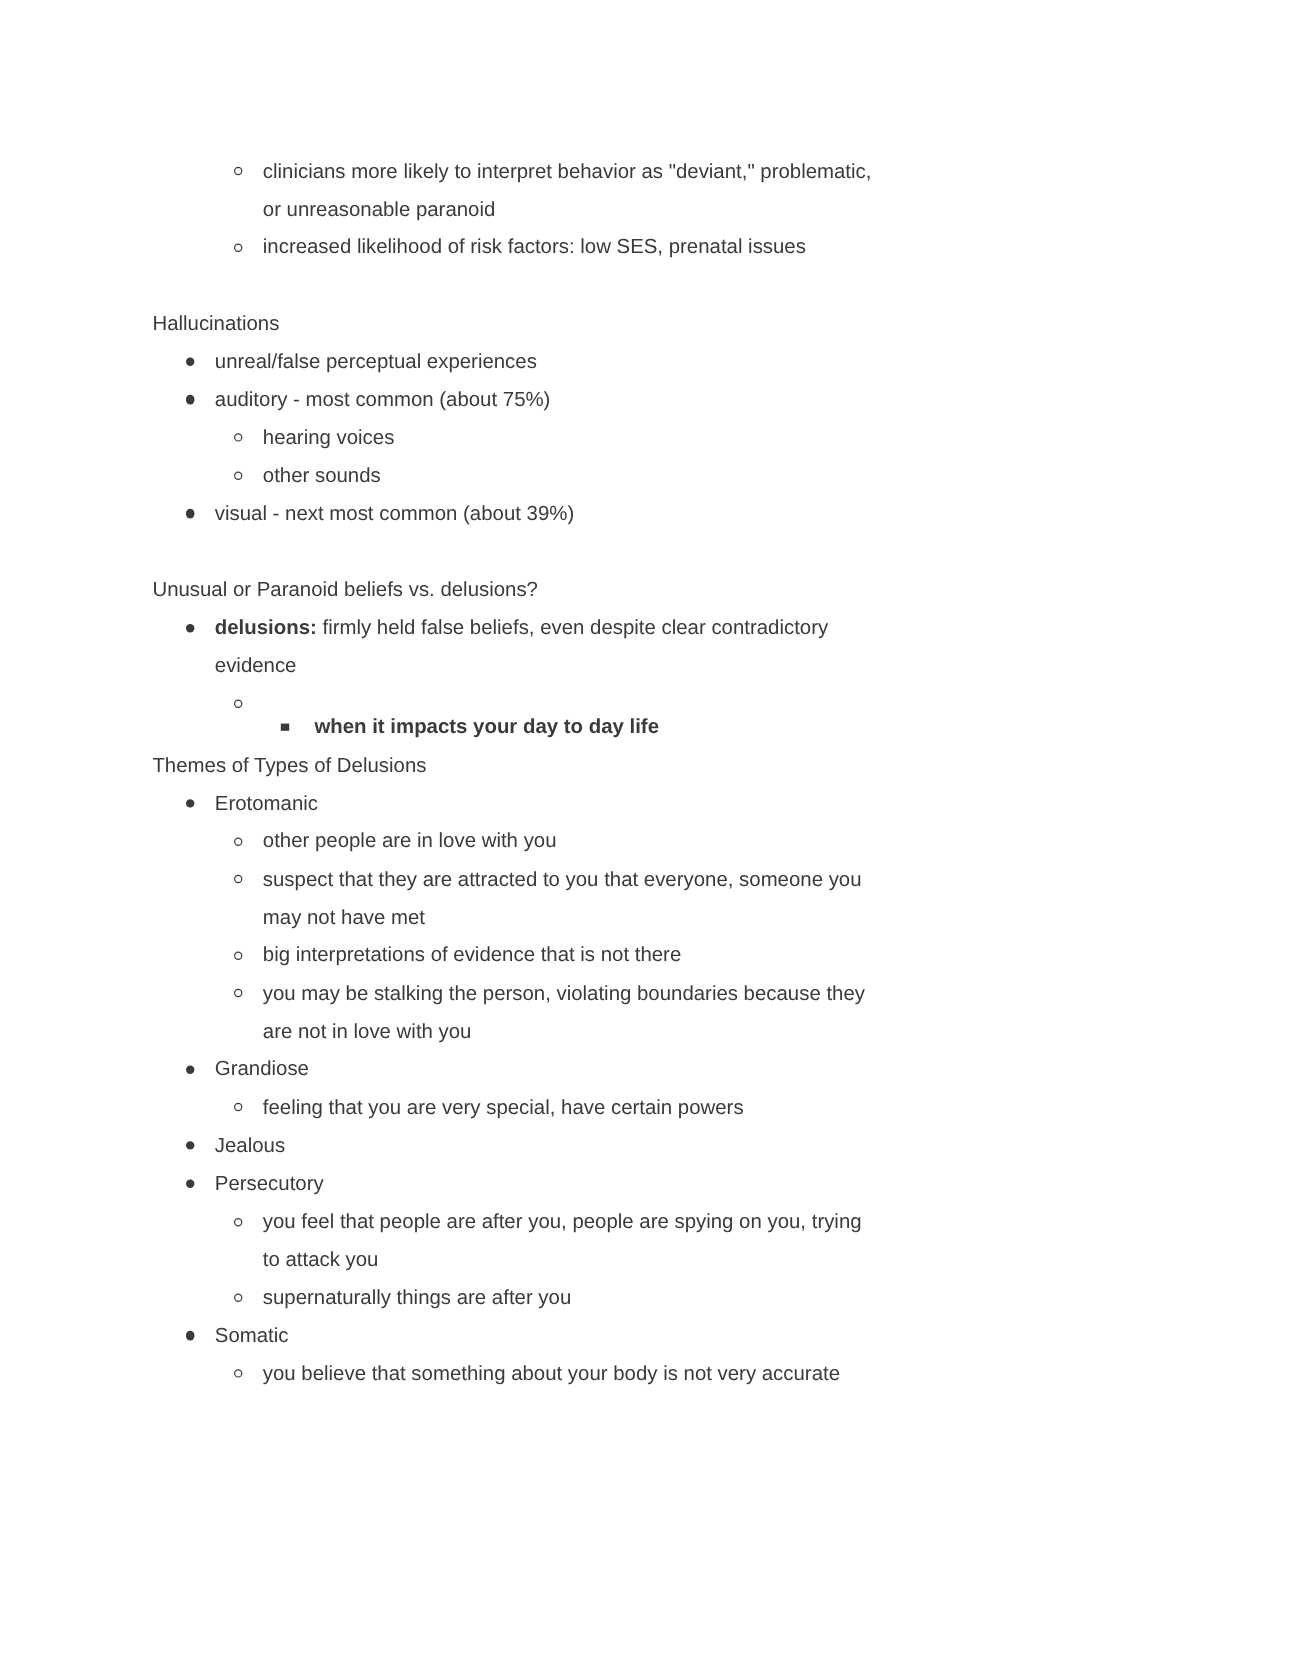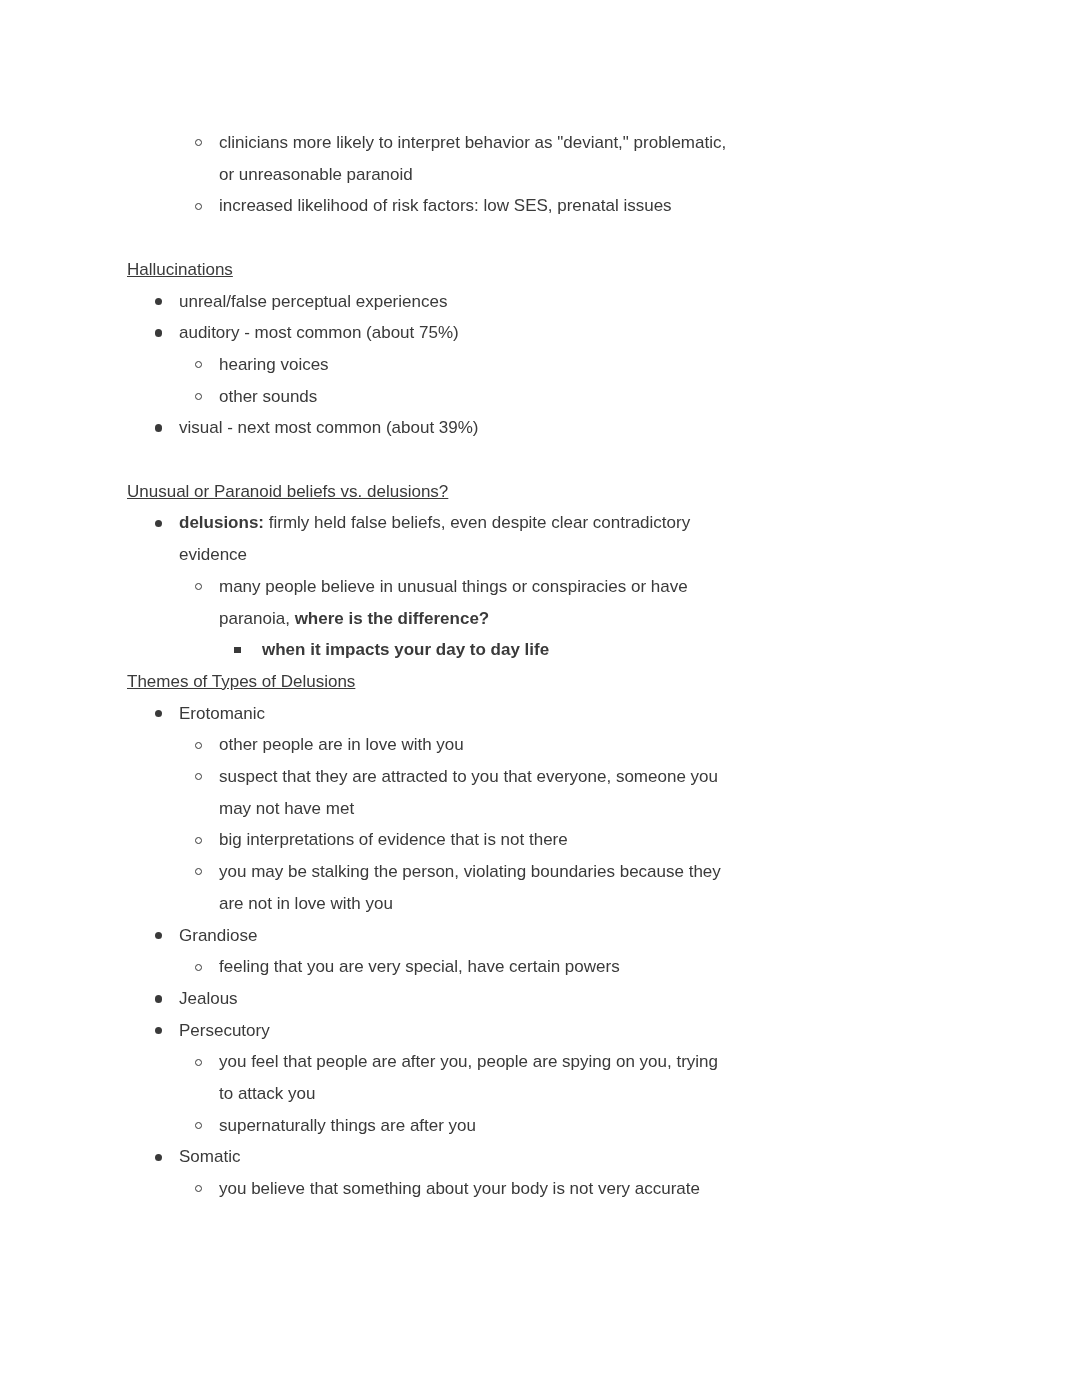--- a/index.html
+++ b/index.html
@@ -15,21 +15,20 @@
     padding: 127px 138px 0 127px;
     background: #ffffff;
     font-family: "Liberation Sans", sans-serif;
     font-size: 17px;
     line-height: 31.7px;
     color: #3a3a3a;
     overflow: hidden;
   }
   .para {
     font-weight: 400;
-    text-decoration: underline;
   }
   .blank {
     height: 31.7px;
   }
   .li {
     display: flex;
     align-items: flex-start;
   }
   .li .text {
     flex: 1;
@@ -107,21 +106,20 @@
       <span class="text"><span>visual - next most common (about 39%)</span></span>
     </div>
     <div class="blank"></div>
     <div class="para"><span>Unusual or Paranoid beliefs vs. delusions?</span></div>
     <div class="li lvl1">
       <span class="marker disc"></span>
       <span class="text"><span class="b">delusions:</span><span> firmly held false beliefs, even despite clear contradictory evidence</span></span>
     </div>
     <div class="li lvl2">
       <span class="marker circ"></span>
-      <span class="text"><span>many people believe in unusual things or conspiracies or have paranoia, </span><span class="b">where is the difference?</span></span>
     </div>
     <div class="li lvl3">
       <span class="marker sq"></span>
       <span class="text"><span class="b">when it impacts your day to day life</span></span>
     </div>
     <div class="para"><span>Themes of Types of Delusions</span></div>
     <div class="li lvl1">
       <span class="marker disc"></span>
       <span class="text"><span>Erotomanic</span></span>
     </div>

